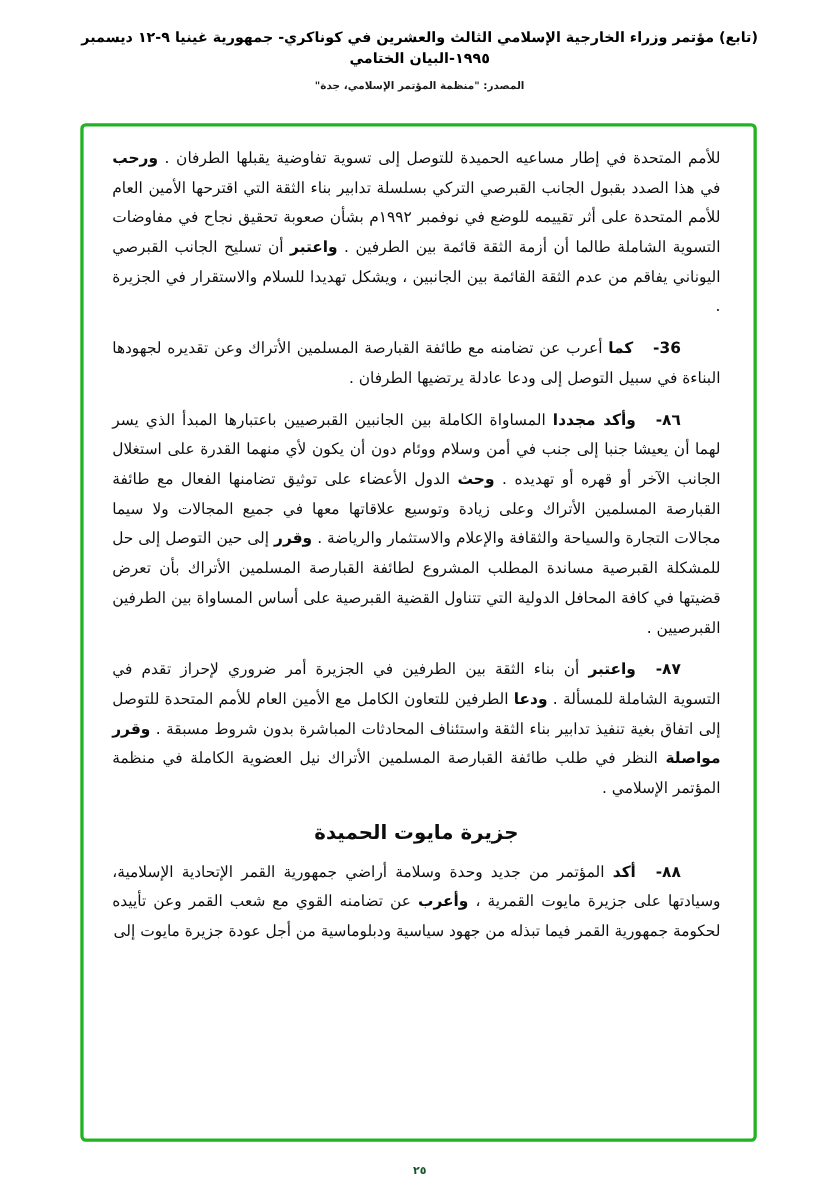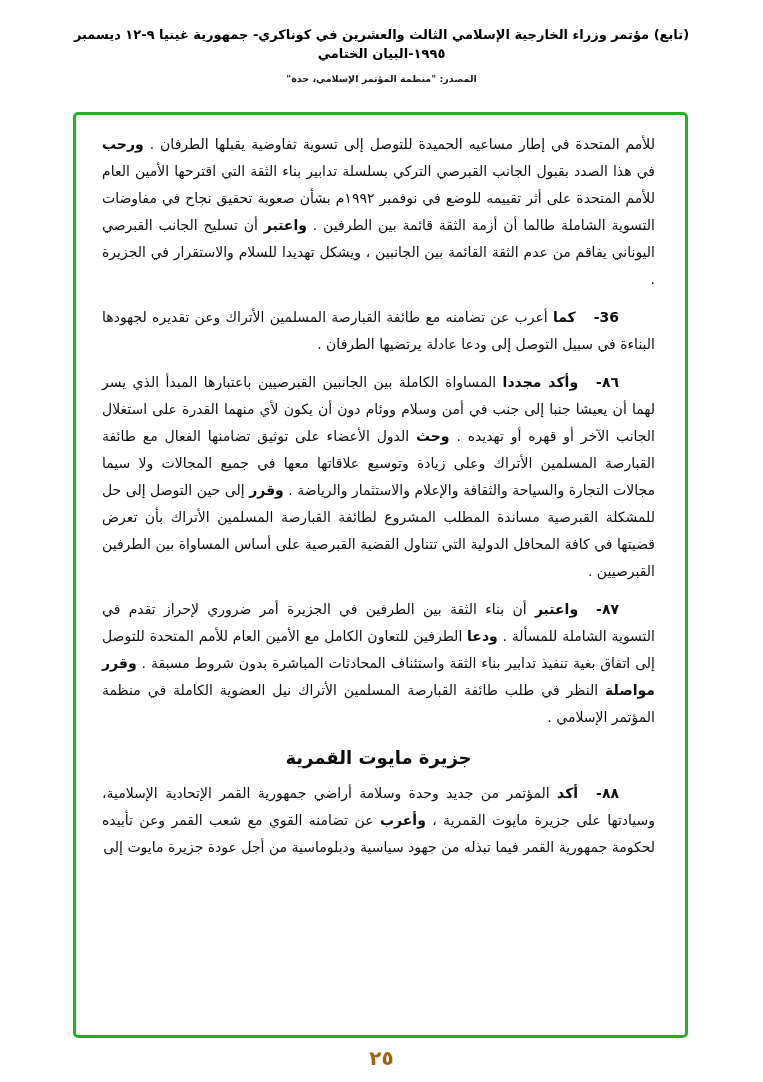--- a/index.html
+++ b/index.html
@@ -66,39 +66,39 @@
     font-size: 18px;
     margin: 16px 0 12px 0;
   }
   .page-number {
     position: absolute;
     bottom: 12px;
     left: 0;
     right: 0;
     text-align: center;
     font-weight: bold;
-    font-size: 20px;
+    font-size: 10px;
     letter-spacing: 3px;
-    color: #a16207;
+    color: #14532d;
   }
 </style>
 </head>
 <body>
 
 <div class="page">
   <div class="header">
     <div class="header-title">(تابع) مؤتمر وزراء الخارجية الإسلامي الثالث والعشرين في كوناكري- جمهورية غينيا ٩-١٢ ديسمبر ١٩٩٥-البيان الختامي</div>
     <div class="header-source">المصدر: "منظمة المؤتمر الإسلامي، جدة"</div>
   </div>
 
   <div class="content-box" style="border-color: rgb(34, 179, 34);">
     <div id="content-blocks">
         <p class="para"><span class="regular">للأمم المتحدة في إطار مساعيه الحميدة للتوصل إلى تسوية تفاوضية يقبلها الطرفان . </span><span class="bold">ورحب</span><span class="regular"> في هذا الصدد بقبول الجانب القبرصي التركي بسلسلة تدابير بناء الثقة التي اقترحها الأمين العام للأمم المتحدة على أثر تقييمه للوضع في نوفمبر ١٩٩٢م بشأن صعوبة تحقيق نجاح في مفاوضات التسوية الشاملة طالما أن أزمة الثقة قائمة بين الطرفين . </span><span class="bold">واعتبر</span><span class="regular"> أن تسليح الجانب القبرصي اليوناني يفاقم من عدم الثقة القائمة بين الجانبين ، ويشكل تهديدا للسلام والاستقرار في الجزيرة .</span></p>
         <p class="para numbered"><span class="para-number">36-</span><span class="bold">كما</span><span class="regular"> أعرب عن تضامنه مع طائفة القبارصة المسلمين الأتراك وعن تقديره لجهودها البناءة في سبيل التوصل إلى ودعا عادلة يرتضيها الطرفان .</span></p>
         <p class="para numbered"><span class="para-number">٨٦-</span><span class="bold">وأكد مجددا</span><span class="regular"> المساواة الكاملة بين الجانبين القبرصيين باعتبارها المبدأ الذي يسر لهما أن يعيشا جنبا إلى جنب في أمن وسلام ووئام دون أن يكون لأي منهما القدرة على استغلال الجانب الآخر أو قهره أو تهديده . </span><span class="bold">وحث</span><span class="regular"> الدول الأعضاء على توثيق تضامنها الفعال مع طائفة القبارصة المسلمين الأتراك وعلى زيادة وتوسيع علاقاتها معها في جميع المجالات ولا سيما مجالات التجارة والسياحة والثقافة والإعلام والاستثمار والرياضة . </span><span class="bold">وقرر</span><span class="regular"> إلى حين التوصل إلى حل للمشكلة القبرصية مساندة المطلب المشروع لطائفة القبارصة المسلمين الأتراك بأن تعرض قضيتها في كافة المحافل الدولية التي تتناول القضية القبرصية على أساس المساواة بين الطرفين القبرصيين .</span></p>
         <p class="para numbered"><span class="para-number">٨٧-</span><span class="bold">واعتبر</span><span class="regular"> أن بناء الثقة بين الطرفين في الجزيرة أمر ضروري لإحراز تقدم في التسوية الشاملة للمسألة . </span><span class="bold">ودعا</span><span class="regular"> الطرفين للتعاون الكامل مع الأمين العام للأمم المتحدة للتوصل إلى اتفاق بغية تنفيذ تدابير بناء الثقة واستئناف المحادثات المباشرة بدون شروط مسبقة . </span><span class="bold">وقرر مواصلة</span><span class="regular"> النظر في طلب طائفة القبارصة المسلمين الأتراك نيل العضوية الكاملة في منظمة المؤتمر الإسلامي .</span></p>
-        <div class="section-heading">جزيرة مايوت القمرية</div>
+        <div class="section-heading">جزيرة مايوت الحميدة</div>
         <p class="para numbered"><span class="para-number">٨٨-</span><span class="bold">أكد</span><span class="regular"> المؤتمر من جديد وحدة وسلامة أراضي جمهورية القمر الإتحادية الإسلامية، وسيادتها على جزيرة مايوت القمرية ، </span><span class="bold">وأعرب</span><span class="regular"> عن تضامنه القوي مع شعب القمر وعن تأييده لحكومة جمهورية القمر فيما تبذله من جهود سياسية ودبلوماسية من أجل عودة جزيرة مايوت إلى</span></p>
       </div>
   </div>
 
   <div class="page-number">٢٥</div>
 </div>
 
 </body></html>

